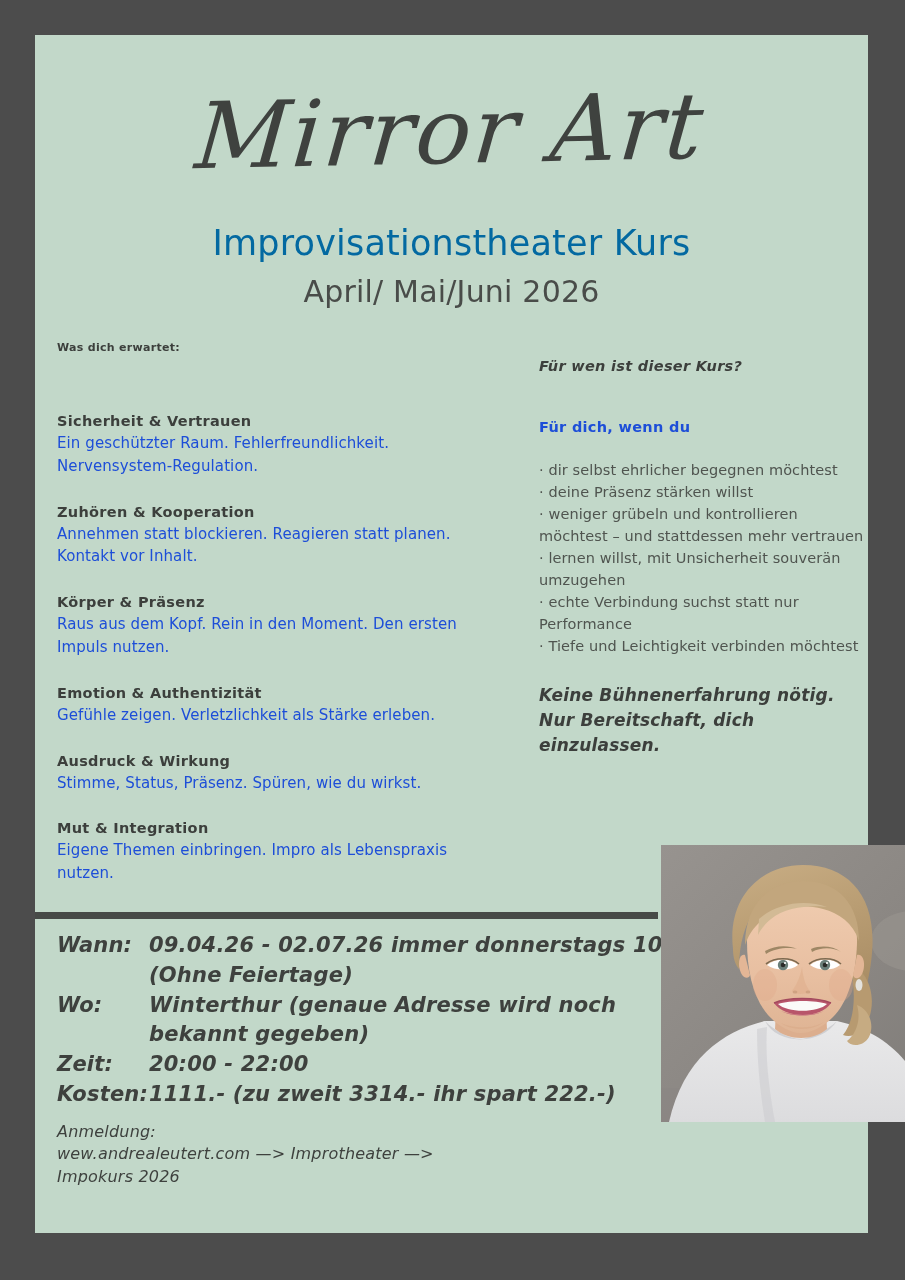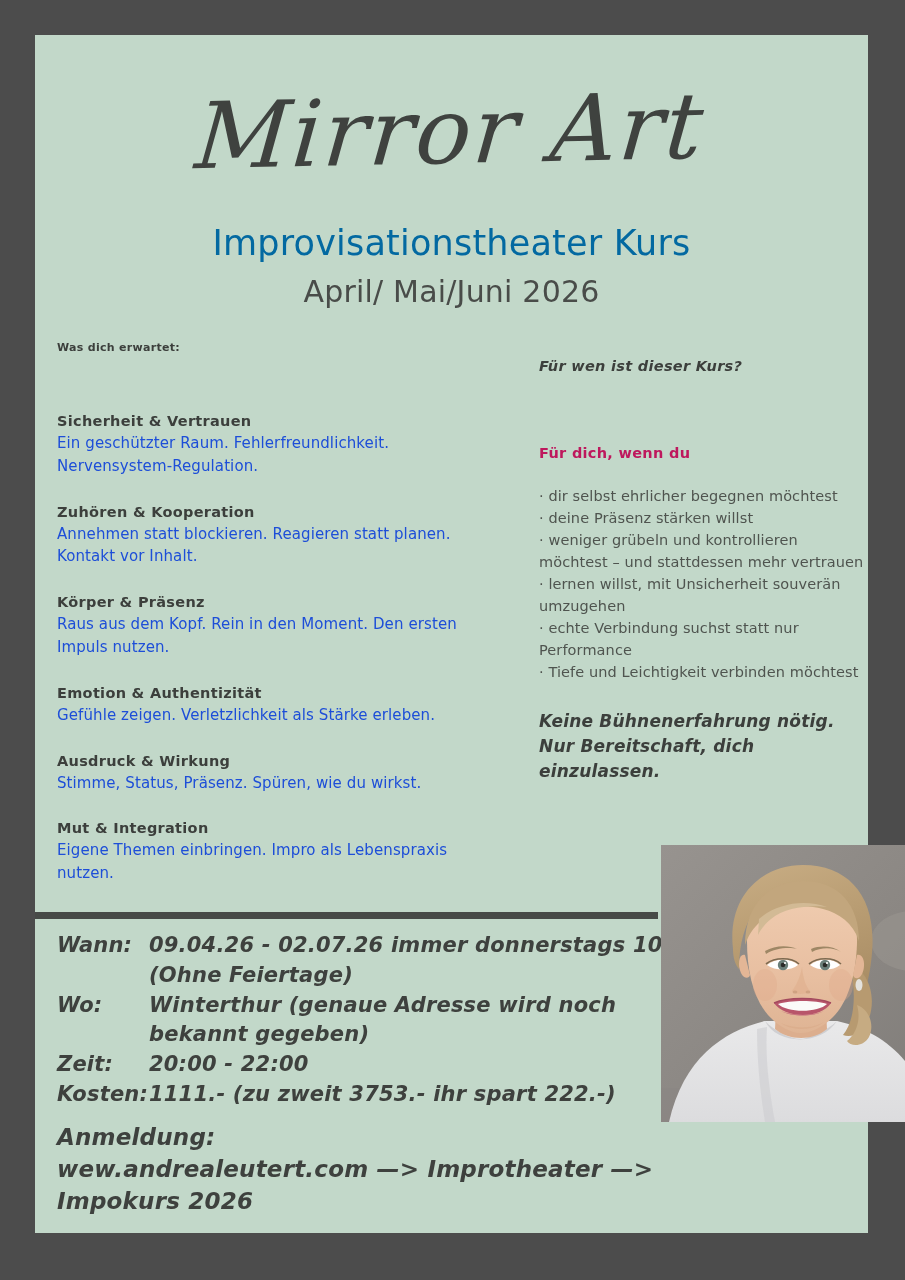--- a/index.html
+++ b/index.html
@@ -115,23 +115,23 @@
     color: #1d4ed8;
     line-height: 1.52;
     letter-spacing: 0.1px;
   }
 
   .topics-start { margin-top: 59px; }
 
   .lead-bold {
     font-size: 14.5px;
     font-weight: bold;
-    color: #be185d;
+    color: #1d4ed8;
     letter-spacing: 0.3px;
-    margin-top: 71px;
+    margin-top: 45px;
   }
 
   .bullets {
     margin-top: 24px;
     font-size: 14.5px;
     color: #4f544f;
     line-height: 1.52;
     letter-spacing: 0.1px;
   }
   .bullets .b { display: block; }
@@ -178,23 +178,23 @@
 
   .d-row-tight { display: flex; }
   .d-row-tight .d-key { width: 92px; flex: none; }
 
   .signup {
     position: absolute;
     left: 22px;
     top: 1086px;
     width: 640px;
     font-style: italic;
-    font-weight: bold;
+    font-weight: normal;
     color: #3e413e;
-    font-size: 23px;
+    font-size: 16px;
     line-height: 1.40;
     letter-spacing: 0.2px;
   }
   .signup span { display: block; }
 
   
   .portrait {
     position: absolute;
     left: 626px;
     top: 810px;
@@ -289,21 +289,21 @@
     </div>
     <div class="d-cont">bekannt gegeben)</div>
 
     <div class="d-row">
       <div class="d-key">Zeit:</div>
       <div class="d-val">20:00 - 22:00</div>
     </div>
 
     <div class="d-row-tight">
       <div class="d-key">Kosten:</div>
-      <div class="d-val">1111.-  (zu zweit 3753.- ihr spart 222.-)</div>
+      <div class="d-val">1111.-  (zu zweit 3314.- ihr spart 222.-)</div>
     </div>
   </div>
 
   <div class="signup">
     <span>Anmeldung:</span>
     <span>wew.andrealeutert.com —&gt; Improtheater —&gt;</span>
     <span>Impokurs 2026</span>
   </div>
 
   <div class="portrait">

